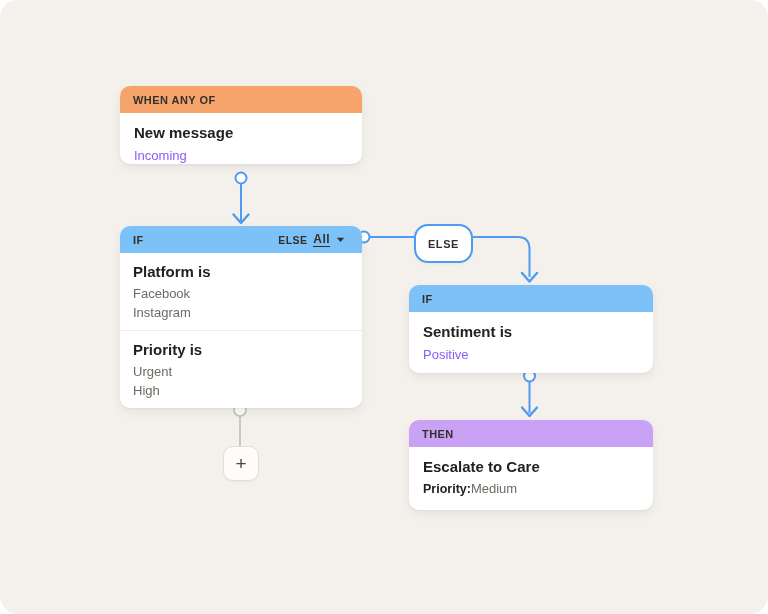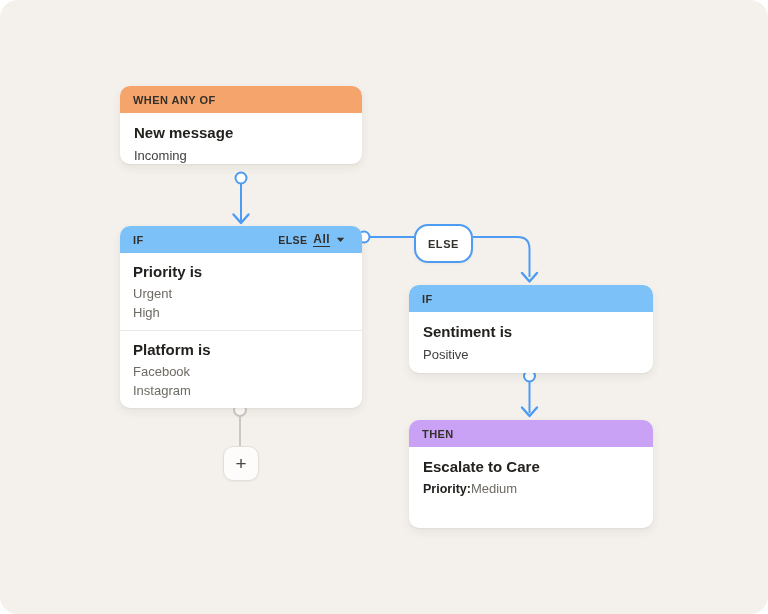--- a/index.html
+++ b/index.html
@@ -21,26 +21,26 @@
     height:27px; display:flex; align-items:center;
     padding:0 13px; border-radius:10px 10px 0 0;
     font-size:11px; font-weight:bold; letter-spacing:.45px; color:#33302B;
   }
   .hdr-orange { background:#F5A46B; }
   .hdr-blue   { background:#7CC1F8; }
   .hdr-purple { background:#C9A2F6; }
 
   .node-body { padding:11px 14px 12px; }
   .node-title { font-size:15px; font-weight:bold; color:#23211E; line-height:18px; margin-bottom:5px; }
-  .node-sub   { font-size:13px; color:#404040; line-height:17px; }
+  .node-sub   { font-size:13px; color:#8b5cf6; line-height:17px; }
 
   #node-trigger   { left:120px; top:86px;  width:242px; height:78px; }
   #node-condition { left:120px; top:226px; width:242px; height:182px; }
   #node-sentiment { left:409px; top:285px; width:244px; height:88px; }
-  #node-then      { left:409px; top:420px; width:244px; height:108px; }
+  #node-then      { left:409px; top:420px; width:244px; height:90px; }
 
   #node-condition .node-header { justify-content:space-between; }
   .match-group { display:flex; align-items:center; gap:6px; margin-right:4px; }
   .match-label { font-size:10.5px; font-weight:bold; letter-spacing:.4px; color:#33302B; }
   .match-value { font-size:12px; color:#33302B; border-bottom:1.5px solid #33302B; padding-bottom:1px; line-height:12px; }
   .caret { width:9px; height:6px; display:block; }
 
   .section { padding:10px 13px 8px; }
   .section + .section { border-top:1px solid #ECEAE5; }
   .section-title { font-size:15px; font-weight:bold; color:#23211E; line-height:18px; margin-bottom:4px; }
@@ -116,28 +116,28 @@
       <span>IF</span>
       <span class="match-group">
         <span class="match-label">ELSE</span>
         <span class="match-value">All</span>
         <svg class="caret" viewBox="0 0 9 6">
           <path d="M0.8 0.8 L4.5 5 L8.2 0.8 Z" fill="#33302B"></path>
         </svg>
       </span>
     </div>
     <div class="section">
+      <div class="section-title">Platform is</div>
+      <div class="section-item">Facebook</div>
+      <div class="section-item">Instagram</div>
+    </div>
+    <div class="section">
       <div class="section-title">Priority is</div>
       <div class="section-item">Urgent</div>
       <div class="section-item">High</div>
-    </div>
-    <div class="section">
-      <div class="section-title">Platform is</div>
-      <div class="section-item">Facebook</div>
-      <div class="section-item">Instagram</div>
     </div>
   </div>
 
   <div class="else-pill">
     <span>ELSE</span>
   </div>
 
   <div class="node" id="node-sentiment">
     <div class="node-header hdr-blue">
       <span>IF</span>

